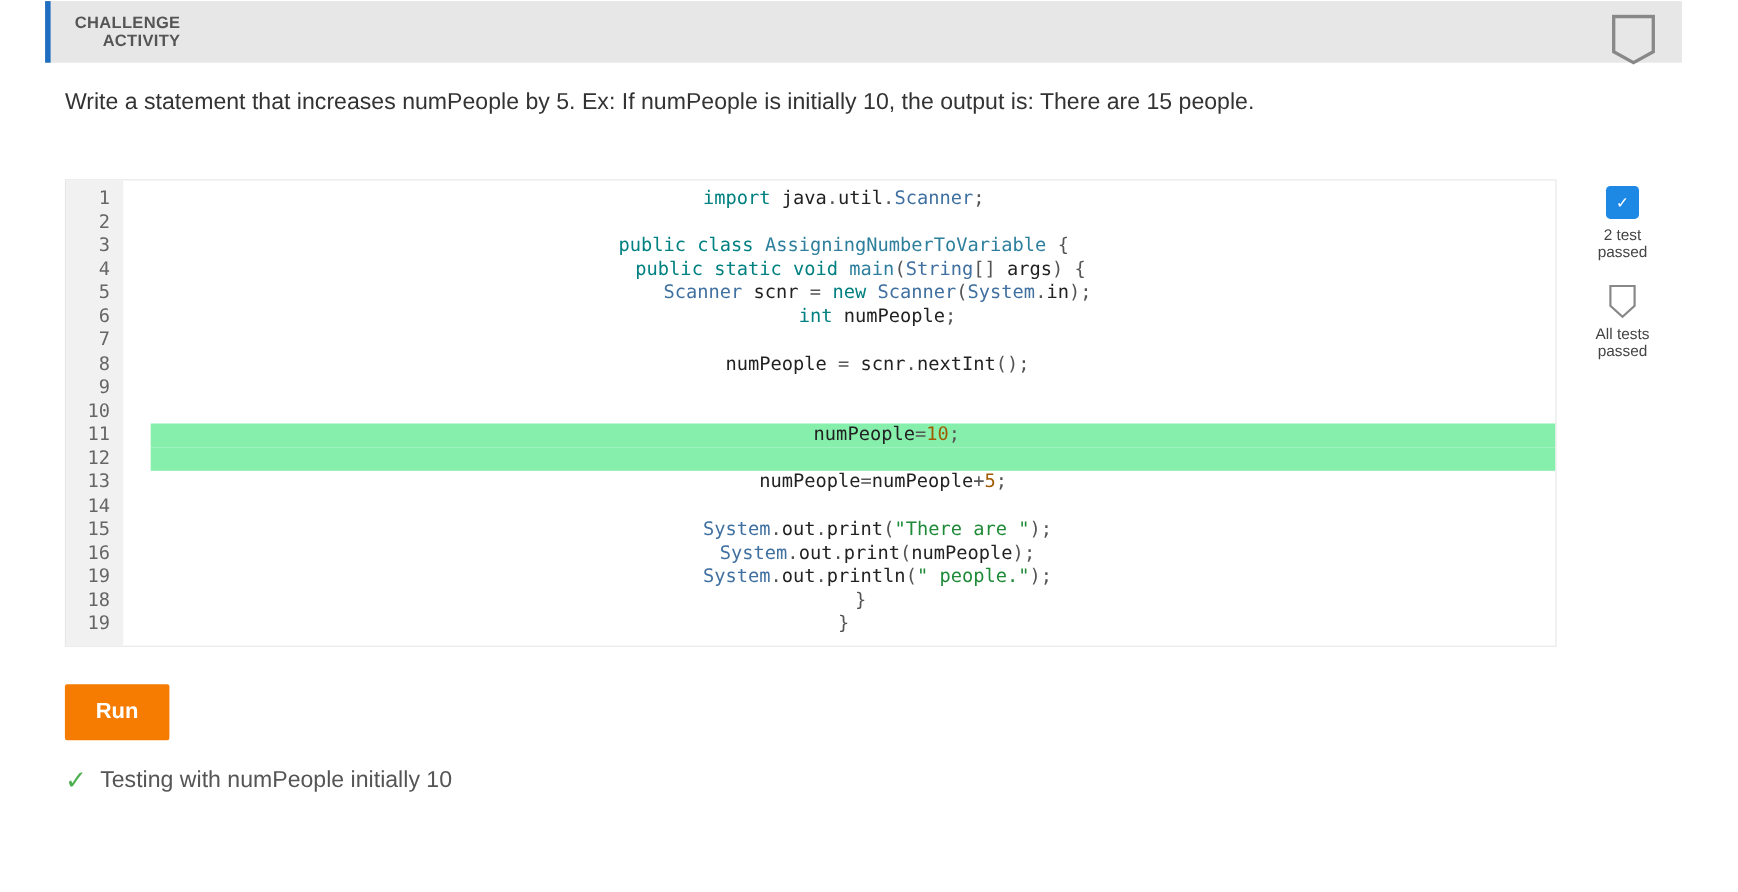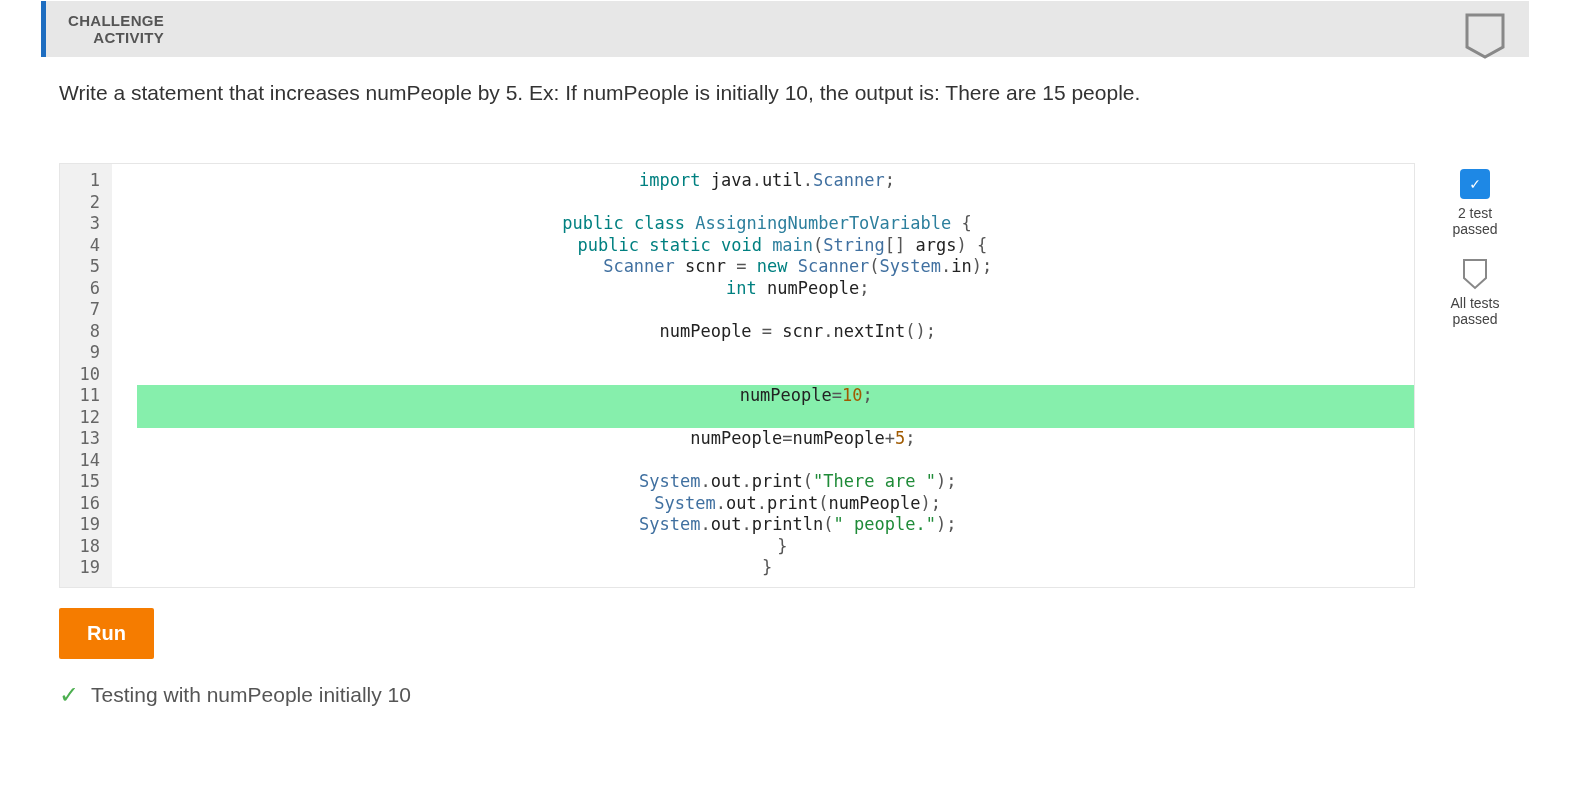--- a/index.html
+++ b/index.html
@@ -50,21 +50,21 @@
   .code{flex:1;padding:6px 0 8px 8px;white-space:pre;color:#222;overflow:hidden;text-align:center;}
   .code .ln{display:block;min-height:21.5px;}
   .code .hl{background:#86efac;margin-left:17px;}
   .kw{color:var(--code-kw);}
   .ty{color:var(--code-type);}
   .nm{color:var(--code-name);}
   .st{color:var(--code-str);}
   .nu{color:var(--code-num);}
   .pn{color:#555;}
   .run{
-    margin-top:20px;background:var(--orange);color:#fff;border:none;
+    margin-top:34px;background:var(--orange);color:#fff;border:none;
     font-size:20px;font-weight:700;padding:14px 28px;cursor:pointer;
     border-radius:2px;
   }
   .result{
     display:flex;align-items:center;margin-top:22px;font-size:21px;color:#555;
     gap:12px;
   }
   .check-icon{color:var(--green);font-size:24px;}
   .sidebar{
     display:flex;flex-direction:column;align-items:center;gap:22px;

